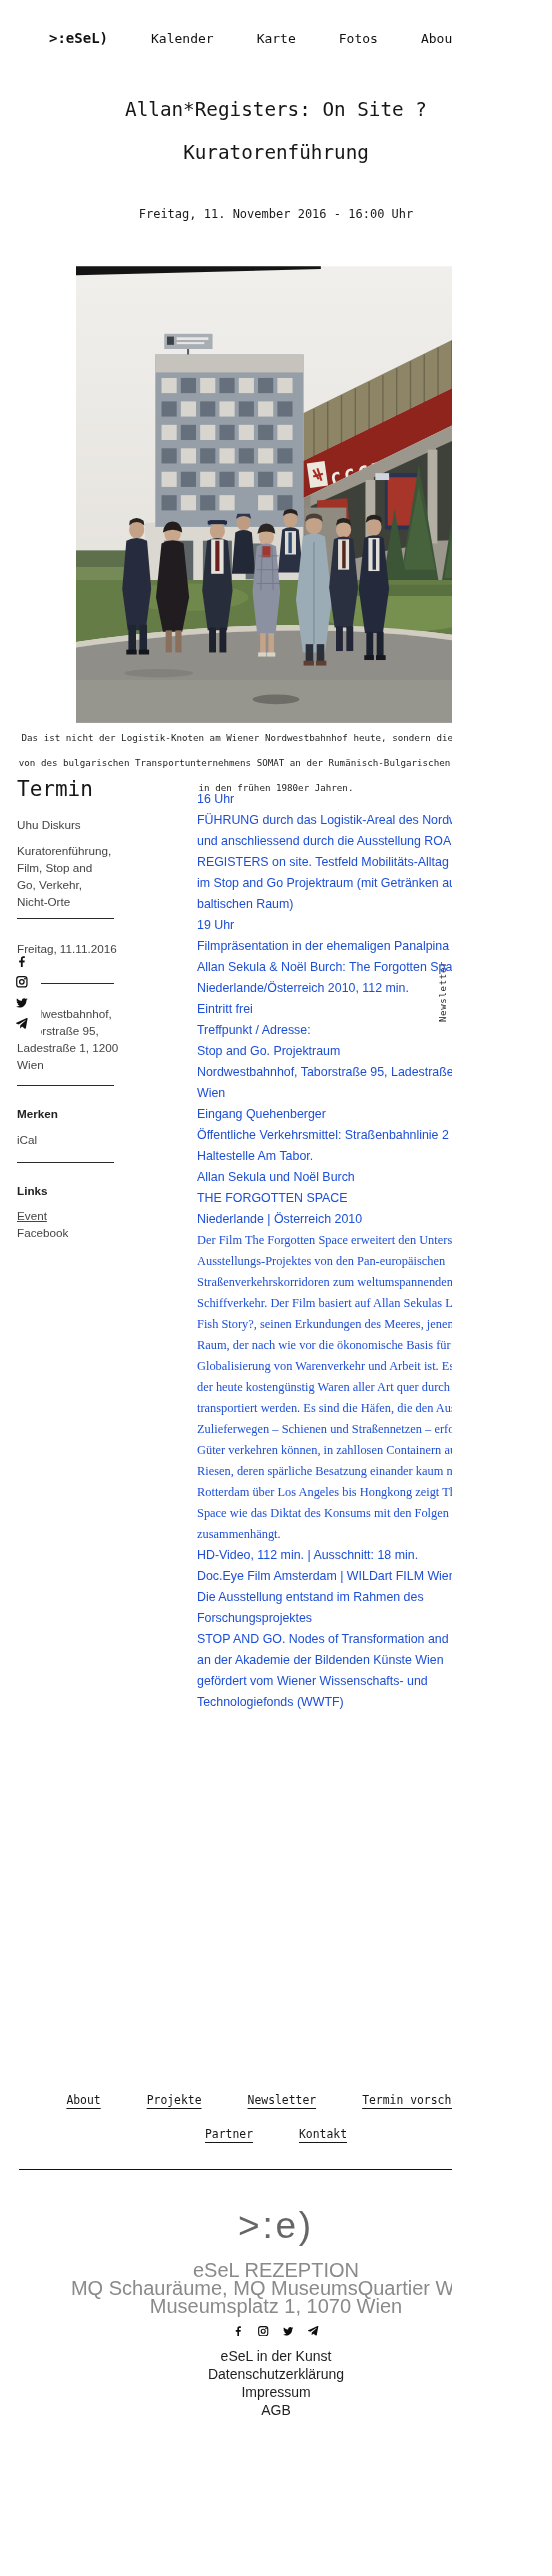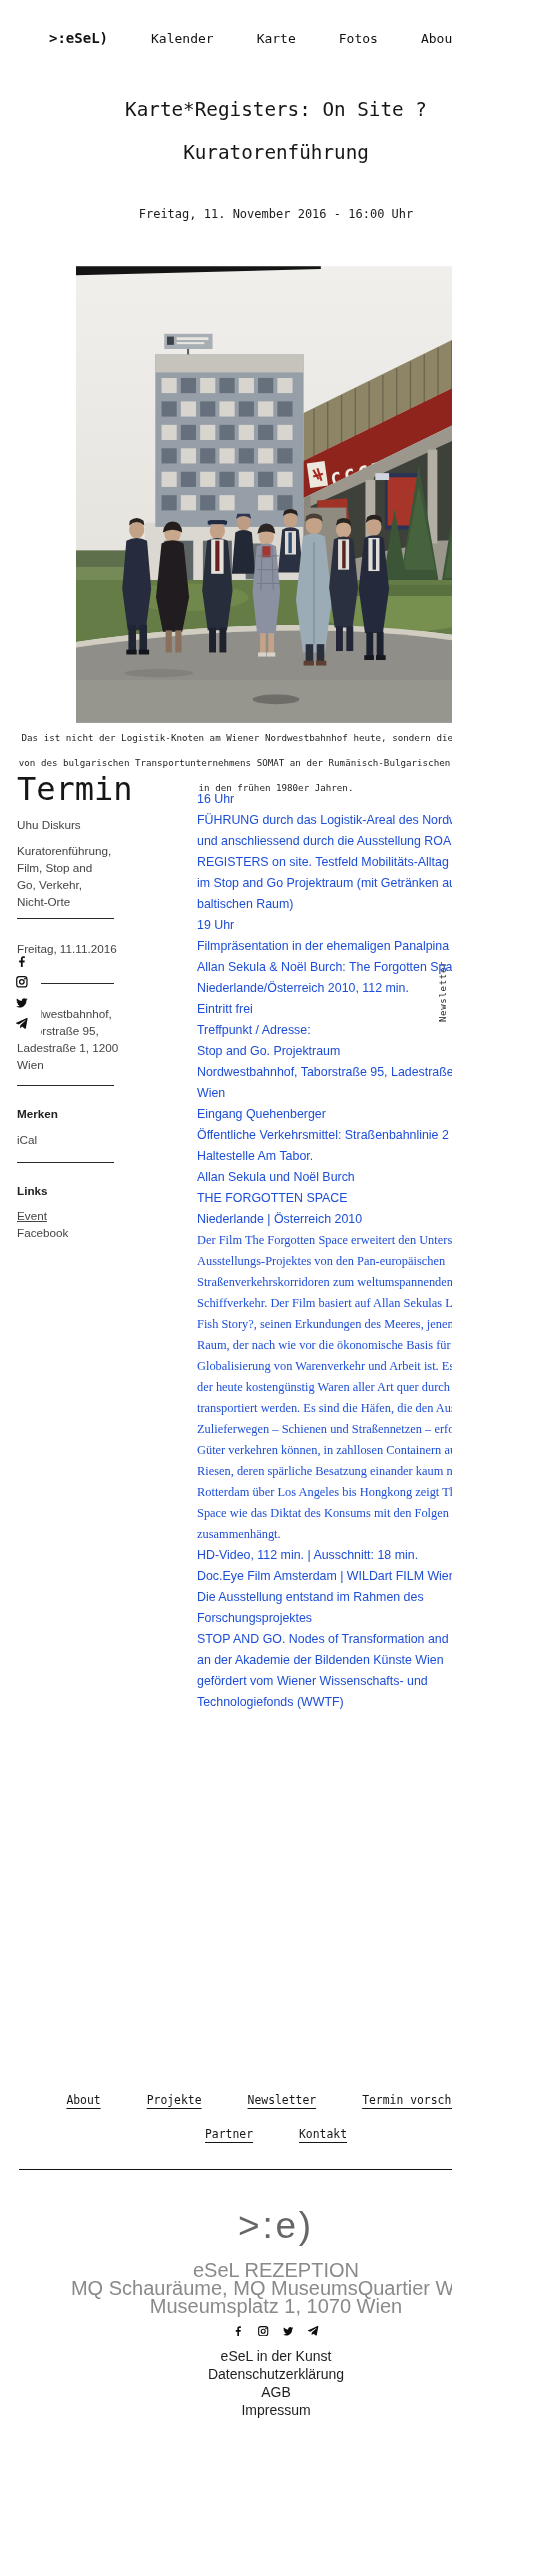--- a/index.html
+++ b/index.html
@@ -23,21 +23,21 @@
   .photo{position:absolute;top:266px;left:76px;width:400px;height:457px;}
   .photo svg{display:block;}
 
   
   .photo-caption{position:absolute;top:725px;left:17px;width:518px;text-align:center;
                  font-family:"DejaVu Sans Mono",monospace;font-size:9.2px;line-height:25px;
                  color:#1d1d1d;white-space:pre-line;}
 
   
   .sidebar{position:absolute;top:773px;left:17px;width:102px;font-size:11.7px;line-height:17px;color:#444;}
-  .sidebar h2{font-family:"DejaVu Sans Mono",monospace;font-size:32px;line-height:33px;
+  .sidebar h2{font-family:"DejaVu Sans Mono",monospace;font-size:21px;line-height:33px;
               font-weight:normal;color:#161616;margin:0;}
   .sb-series{margin-top:9.7px;}
   .sb-tags{margin-top:9px;white-space:pre-line;}
   .sidebar hr{border:none;border-top:1.4px solid #2a2a2a;margin:0;width:97px;}
   .hr1{margin-top:8.3px!important;} .hr2{margin-top:26px!important;}
   .hr3{margin-top:11.7px!important;} .hr4{margin-top:14px!important;}
   .sb-date{margin-top:21.4px;}
   .sb-address{margin-top:21px;white-space:pre-line;}
   .sb-label{margin-top:19.3px;font-weight:bold;color:#222;}
   .sb-label2{margin-top:18.6px;font-weight:bold;color:#222;}
@@ -88,21 +88,21 @@
 <div class="page">
 
   <nav class="topnav">
     <span class="logo">&gt;:eSeL)</span>
     <a>Kalender</a>
     <a>Karte</a>
     <a>Fotos</a>
     <a>About</a>
   </nav>
 
-  <h1 class="event-title">Karte*Registers: On Site ?
+  <h1 class="event-title">Allan*Registers: On Site ?
 Kuratorenführung</h1>
   <div class="event-date">Freitag, 11. November 2016 - 16:00 Uhr</div>
 
   <div class="photo">
     <svg width="400" height="457" viewBox="0 0 580 662" xmlns="http://www.w3.org/2000/svg">
       <defs>
         <linearGradient id="sky" x1="0" y1="0" x2="0" y2="1">
           <stop offset="0" stop-color="#f1efec"></stop>
             <stop offset="1" stop-color="#e0ddd7"></stop>
         </linearGradient>
@@ -444,19 +444,19 @@
       </span>
       <span class="sicon">
         <svg width="10.4" height="10.4" viewBox="0 0 16 16" fill="currentColor">
             <path d="M15.9.8 13.5 14c-.2.8-.7 1-1.4.6l-3.8-2.8-1.9 1.8c-.2.2-.4.4-.8.4l.3-4.1 7.2-6.5c.3-.3-.1-.4-.5-.2L3.7 8.8.3 7.7c-.8-.3-.8-.8.2-1.2L14.7.1c.7-.3 1.4.2 1.2.7Z"></path>
           </svg>
       </span>
     </div>
     <div class="flinks">
       <div>eSeL in der Kunst</div>
       <div>Datenschutzerklärung</div>
+      <div>Impressum</div>
       <div>AGB</div>
-      <div>Impressum</div>
     </div>
   </footer>
 
 </div>
 
 
 </body></html>

